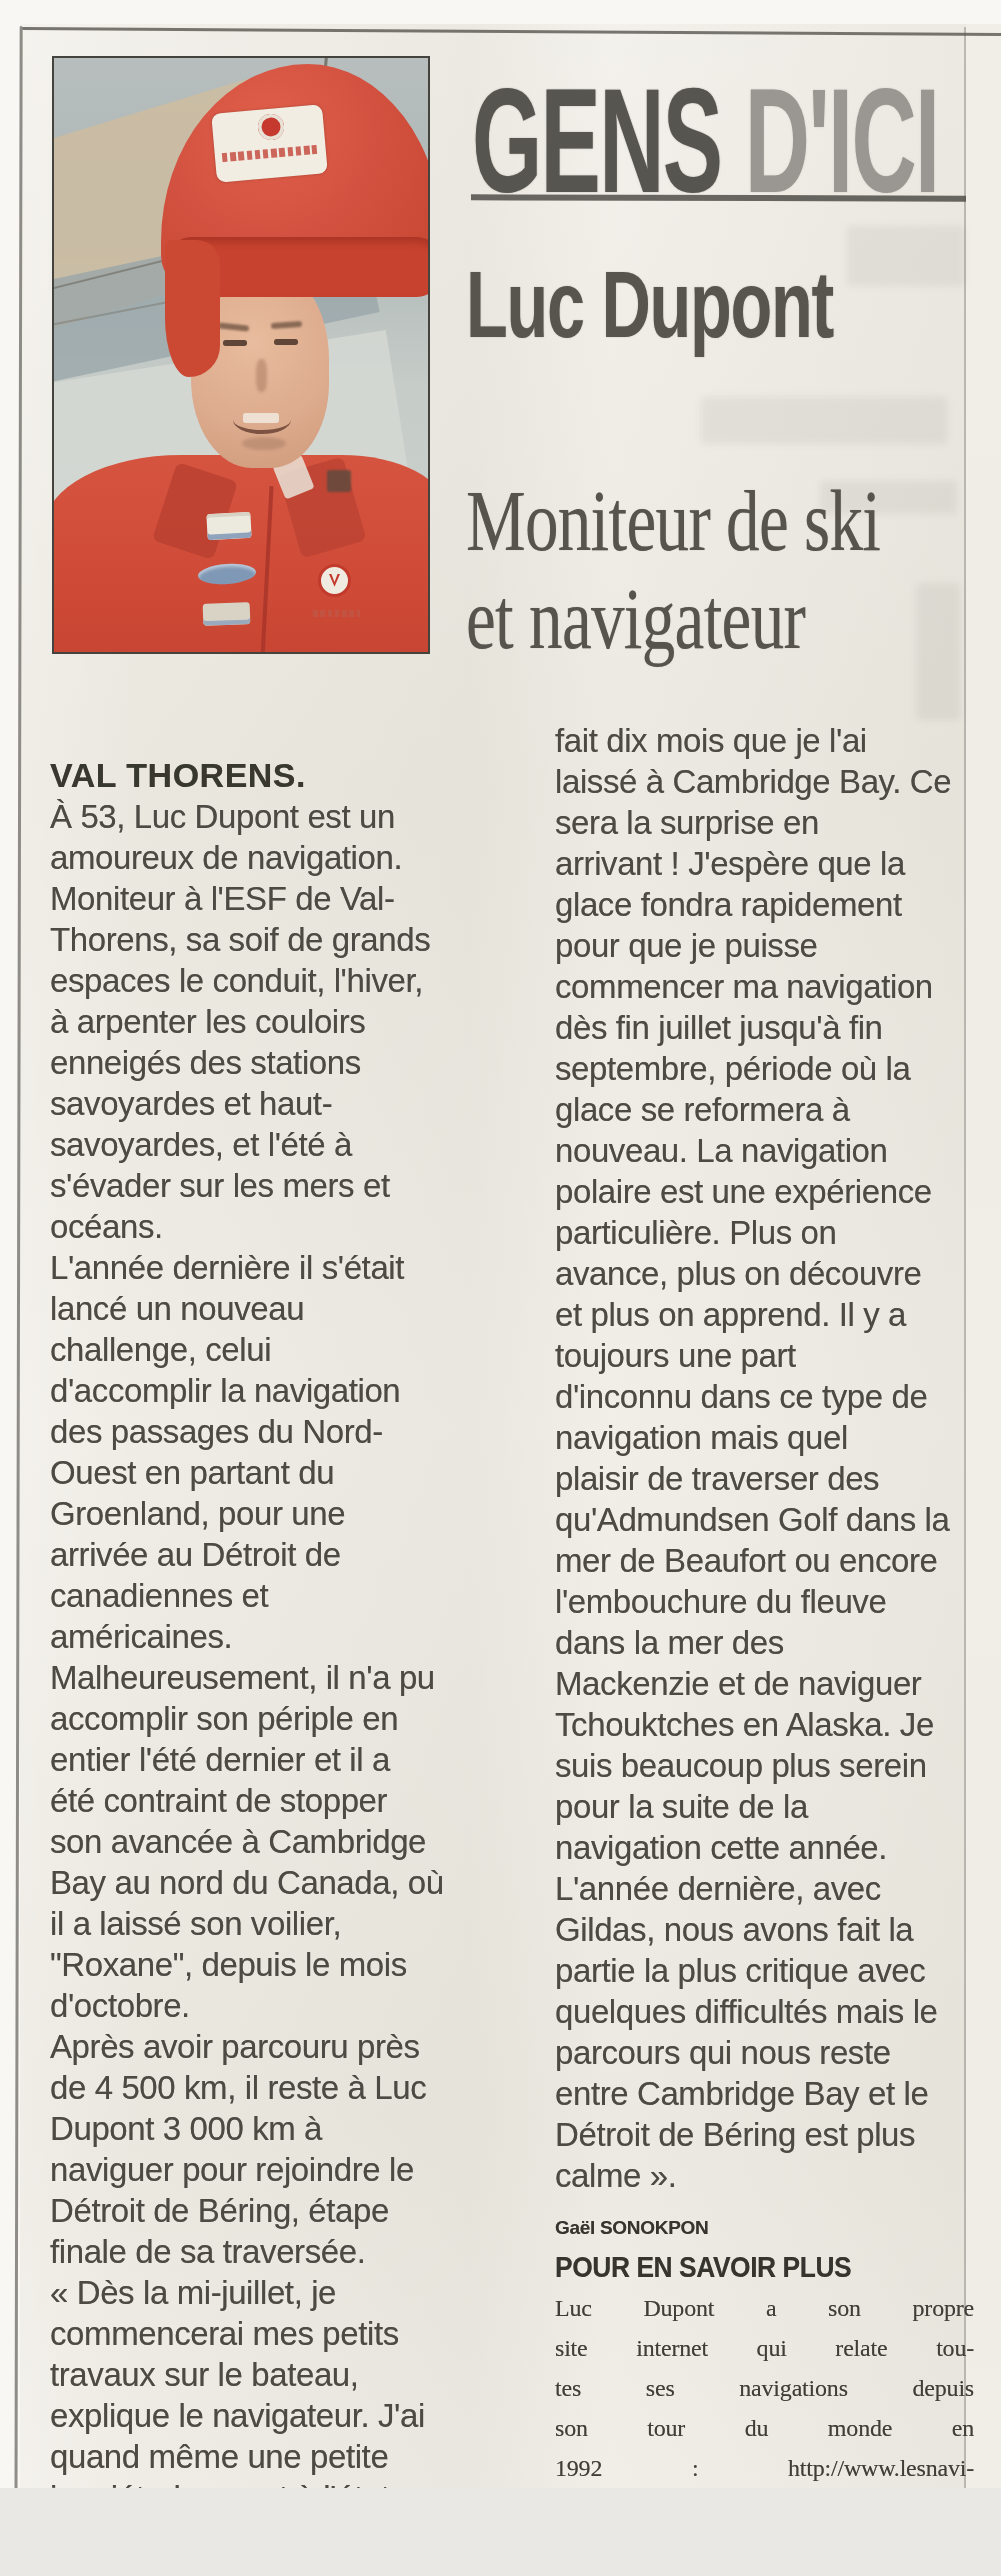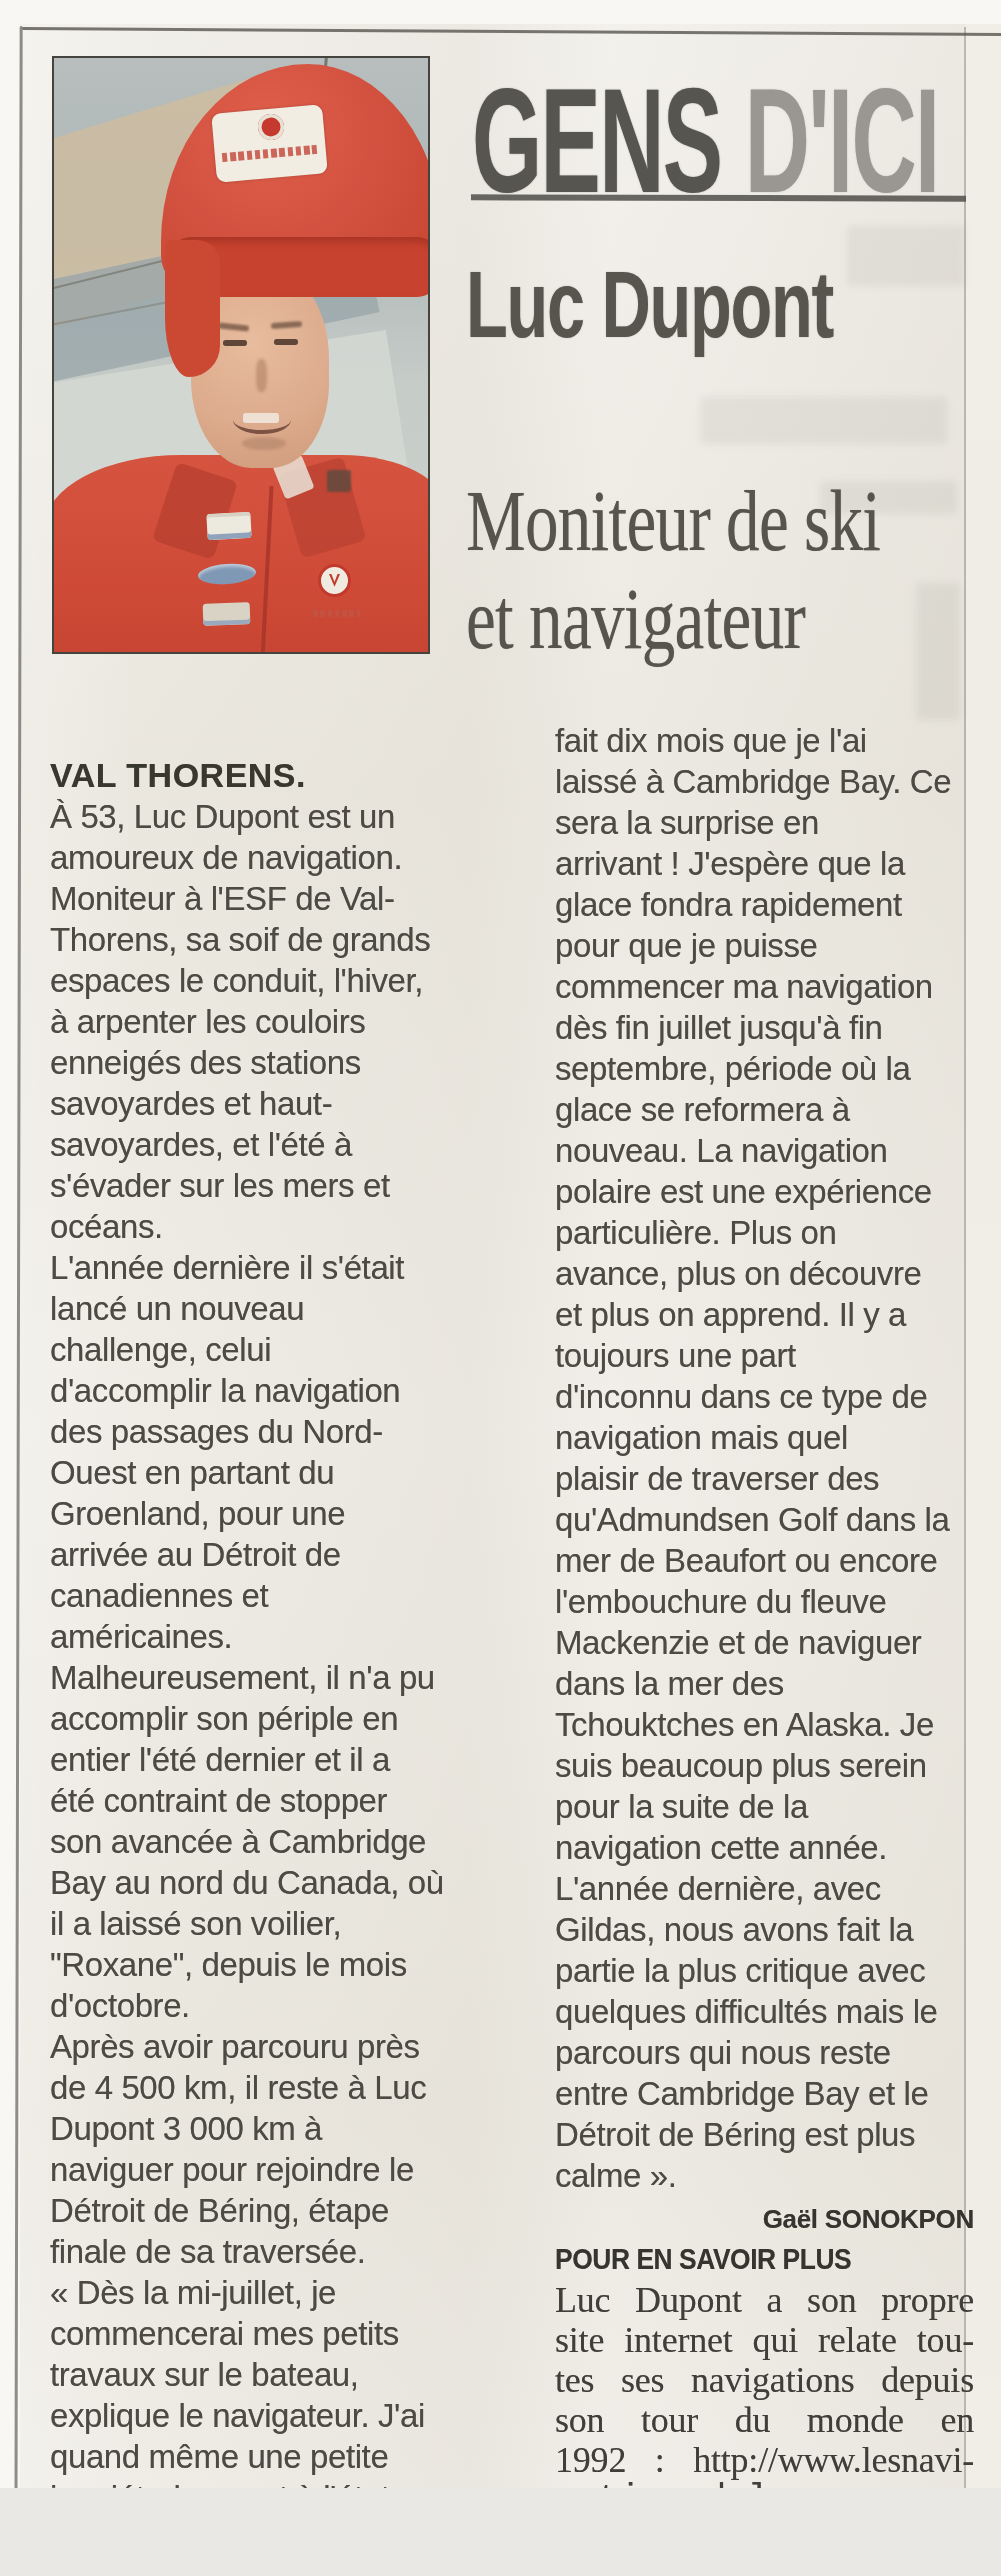--- a/index.html
+++ b/index.html
@@ -88,25 +88,25 @@
   .scarf{left:-64px;top:474px;width:228px;height:219px;transform:rotate(33deg);
          background:repeating-linear-gradient(48deg,#dcd9d3 0 12.8px,#8e8b85 12.8px 20px,#c8c5bf 20px 31px,#6f6c66 31px 35px);
          opacity:.95;}
   
   .col{position:absolute;color:#4c4a43;font-size:33px;letter-spacing:-0.4px;
        text-shadow:0 0 0.5px rgba(76,74,67,.55);}
   .col .line{line-height:41px;white-space:nowrap;}
   #col1{left:50px;top:754px;width:410px;}
   #col2{left:555px;top:720px;width:419px;}
   .location{font-weight:700;color:#39382f;letter-spacing:0.5px;line-height:42px;font-size:34px;}
-  .byline{margin-top:8px;text-align:right;font-weight:700;font-size:26px;color:#35342e;
+  .byline{margin-top:16px;text-align:left;font-weight:700;font-size:19px;color:#35342e;
           letter-spacing:-0.3px;line-height:31px;}
   .info-head{margin-top:5.5px;font-weight:700;font-size:30px;color:#35342e;letter-spacing:-0.5px;
              transform:scaleX(.88);transform-origin:left;line-height:36px;white-space:nowrap;}
-  .info{margin-top:3.6px;font-family:"Liberation Serif",serif;font-size:36px;color:#403e38;
+  .info{margin-top:3.6px;font-family:"Liberation Serif",serif;font-size:24px;color:#403e38;
         letter-spacing:-0.2px;}
   .info .iline{line-height:40px;text-align:justify;text-align-last:justify;}
   .info .iline:last-child{text-align-last:left;font-family:Liberation Mono, monospace;}
 </style>
 </head>
 <body>
 
 <div id="canvas">
   <div class="paper"></div>
   <div class="margin-right"></div>
@@ -234,22 +234,22 @@
         <div class="line">particulière. Plus on</div>
         <div class="line">avance, plus on découvre</div>
         <div class="line">et plus on apprend. Il y a</div>
         <div class="line">toujours une part</div>
         <div class="line">d'inconnu dans ce type de</div>
         <div class="line">navigation mais quel</div>
         <div class="line">plaisir de traverser des</div>
         <div class="line">qu'Admundsen Golf dans la</div>
         <div class="line">mer de Beaufort ou encore</div>
         <div class="line">l'embouchure du fleuve</div>
+        <div class="line">dans la mer des</div>
         <div class="line">Mackenzie et de naviguer</div>
-        <div class="line">dans la mer des</div>
         <div class="line">Tchouktches en Alaska. Je</div>
         <div class="line">suis beaucoup plus serein</div>
         <div class="line">pour la suite de la</div>
         <div class="line">navigation cette année.</div>
         <div class="line">L'année dernière, avec</div>
         <div class="line">Gildas, nous avons fait la</div>
         <div class="line">partie la plus critique avec</div>
         <div class="line">quelques difficultés mais le</div>
         <div class="line">parcours qui nous reste</div>
         <div class="line">entre Cambridge Bay et le</div>

